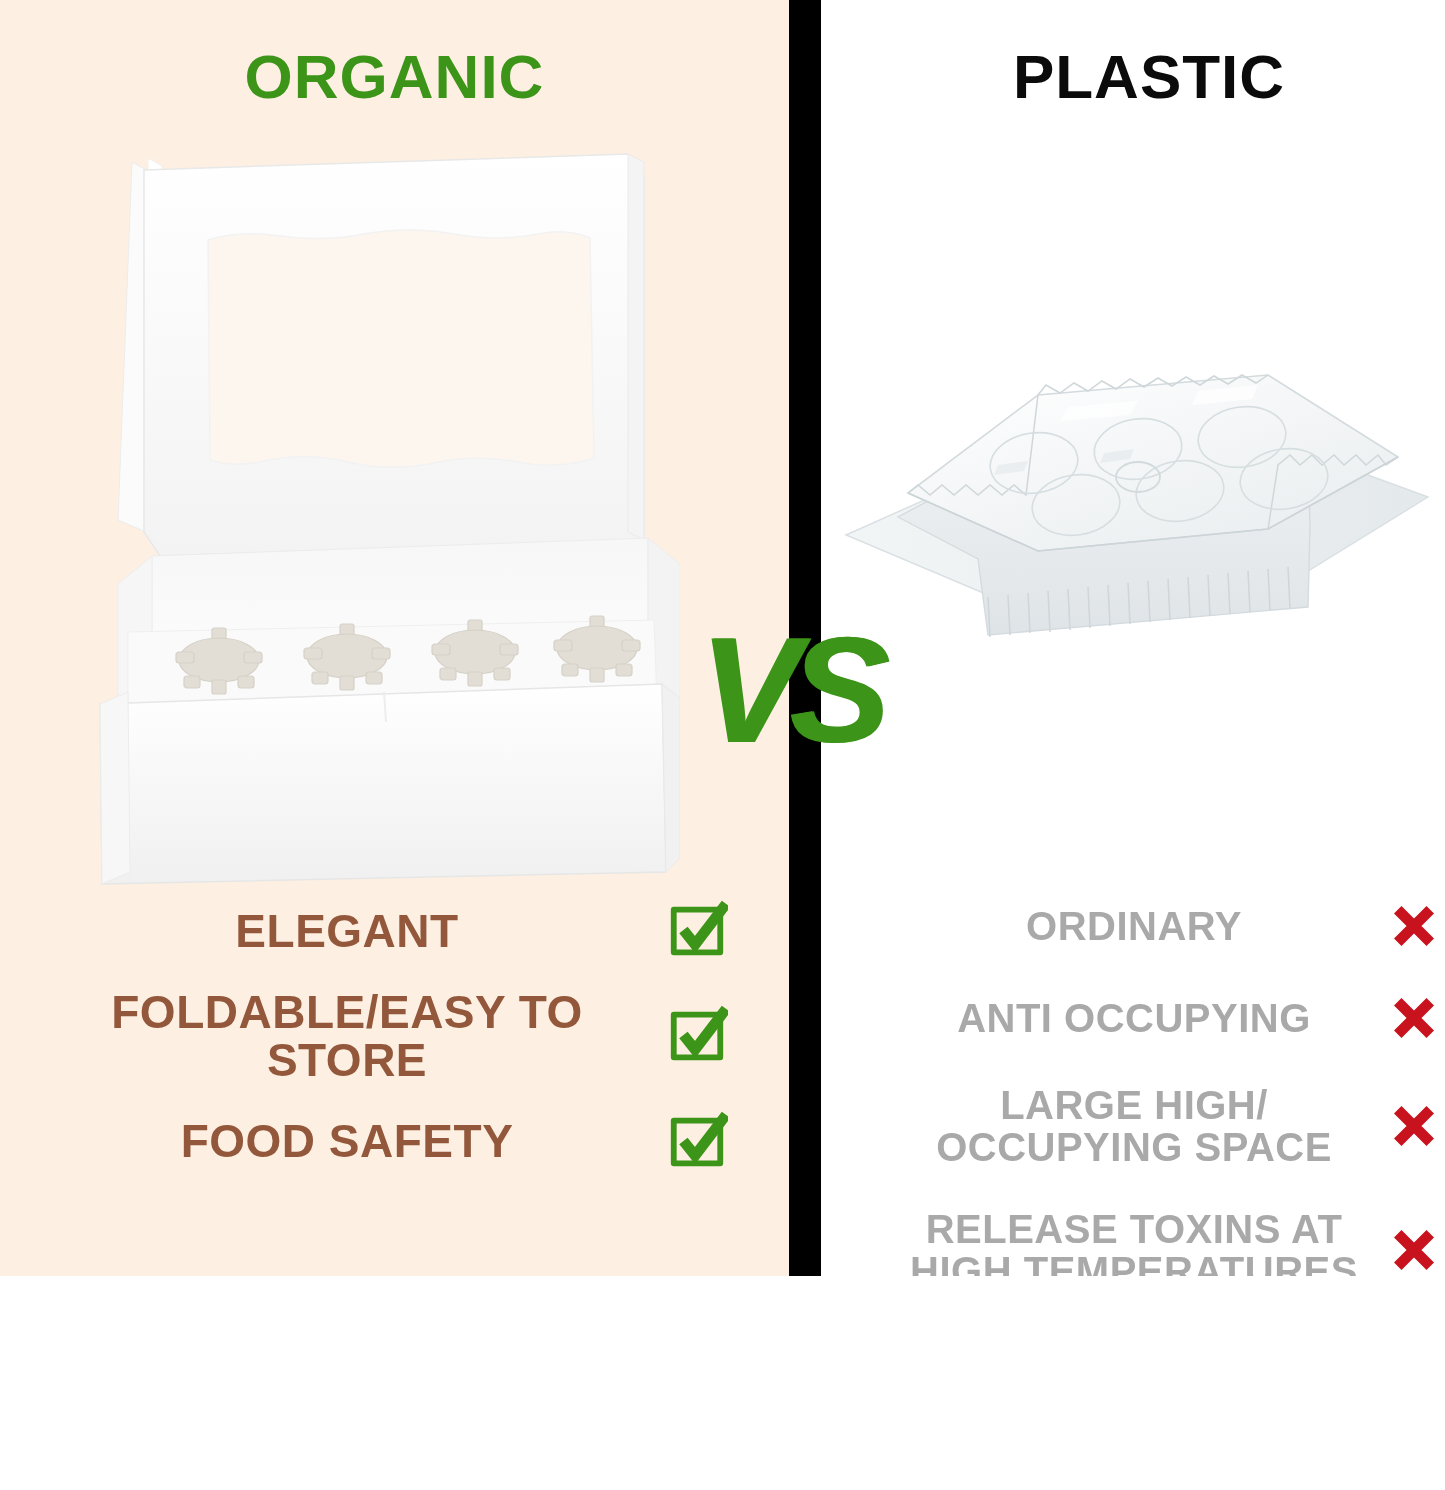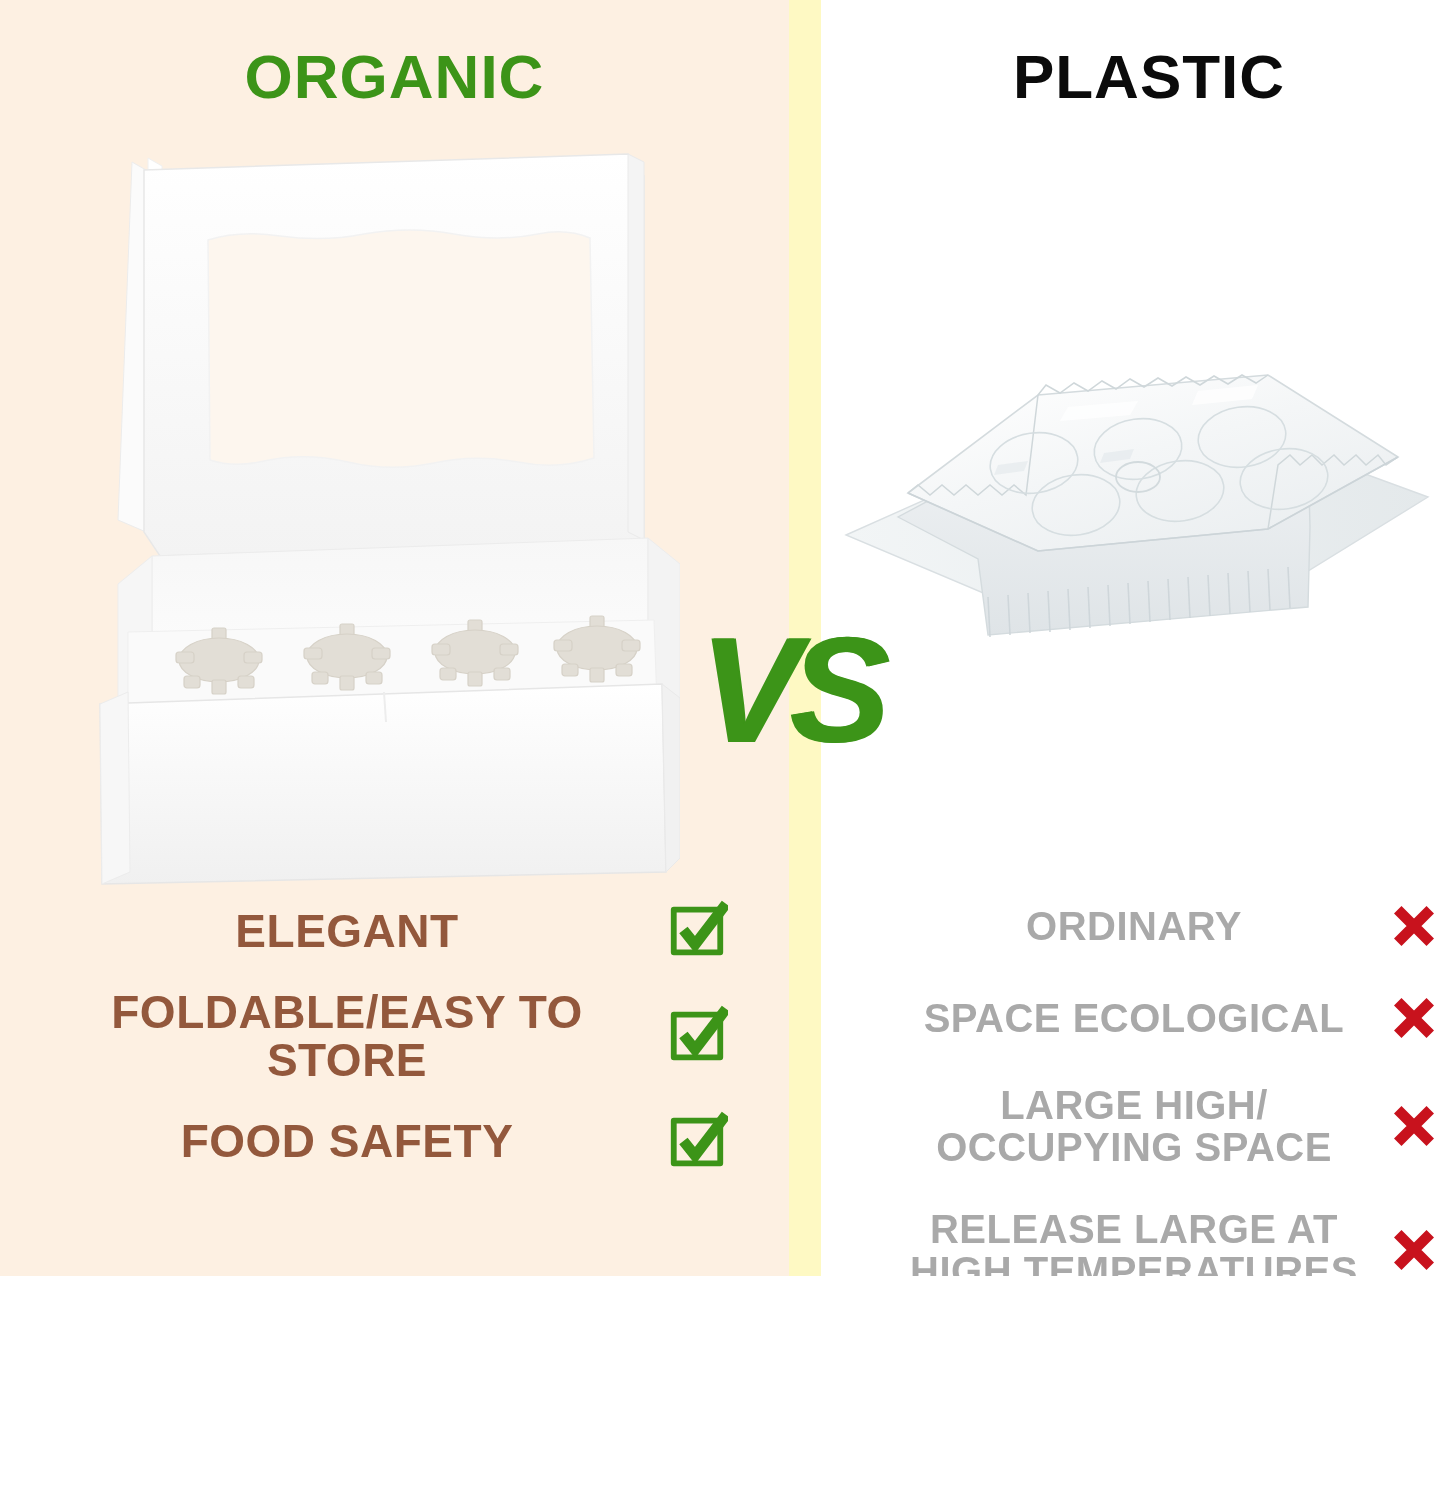--- a/index.html
+++ b/index.html
@@ -11,21 +11,21 @@
     width: 1445px;
     height: 1490px;
     font-family: "Liberation Sans", sans-serif;
     overflow: hidden;
   }
   #infographic {
     position: relative;
     width: 1445px;
     height: 1276px;
     overflow: hidden;
-    background: #fef9c3;
+    background: #000000;
   }
 
   
   .panel {
     position: absolute;
     top: 0;
     height: 1490px;
   }
   #panel-organic {
     left: 0;
@@ -287,39 +287,39 @@
       <div class="feature-row">
         <span class="feature-label">ORDINARY</span>
         <span class="feature-mark">
           <svg class="cross-icon" viewBox="0 0 64 64">
             <path d="M12 12 L52 52 M52 12 L12 52" fill="none" stroke="#c8121d" stroke-width="13" stroke-linecap="butt"></path>
           </svg>
         </span>
       </div>
 
       <div class="feature-row">
-        <span class="feature-label">SPACE ECOLOGICAL</span>
+        <span class="feature-label">ANTI OCCUPYING</span>
         <span class="feature-mark">
           <svg class="cross-icon" viewBox="0 0 64 64">
             <path d="M12 12 L52 52 M52 12 L12 52" fill="none" stroke="#c8121d" stroke-width="13" stroke-linecap="butt"></path>
           </svg>
         </span>
       </div>
 
       <div class="feature-row">
         <span class="feature-label">LARGE HIGH/ OCCUPYING SPACE</span>
         <span class="feature-mark">
           <svg class="cross-icon" viewBox="0 0 64 64">
             <path d="M12 12 L52 52 M52 12 L12 52" fill="none" stroke="#c8121d" stroke-width="13" stroke-linecap="butt"></path>
           </svg>
         </span>
       </div>
 
       <div class="feature-row">
-        <span class="feature-label">RELEASE LARGE AT HIGH TEMPERATURES</span>
+        <span class="feature-label">RELEASE TOXINS AT HIGH TEMPERATURES</span>
         <span class="feature-mark">
           <svg class="cross-icon" viewBox="0 0 64 64">
             <path d="M12 12 L52 52 M52 12 L12 52" fill="none" stroke="#c8121d" stroke-width="13" stroke-linecap="butt"></path>
           </svg>
         </span>
       </div>
 
     </div>
   </div>
 

